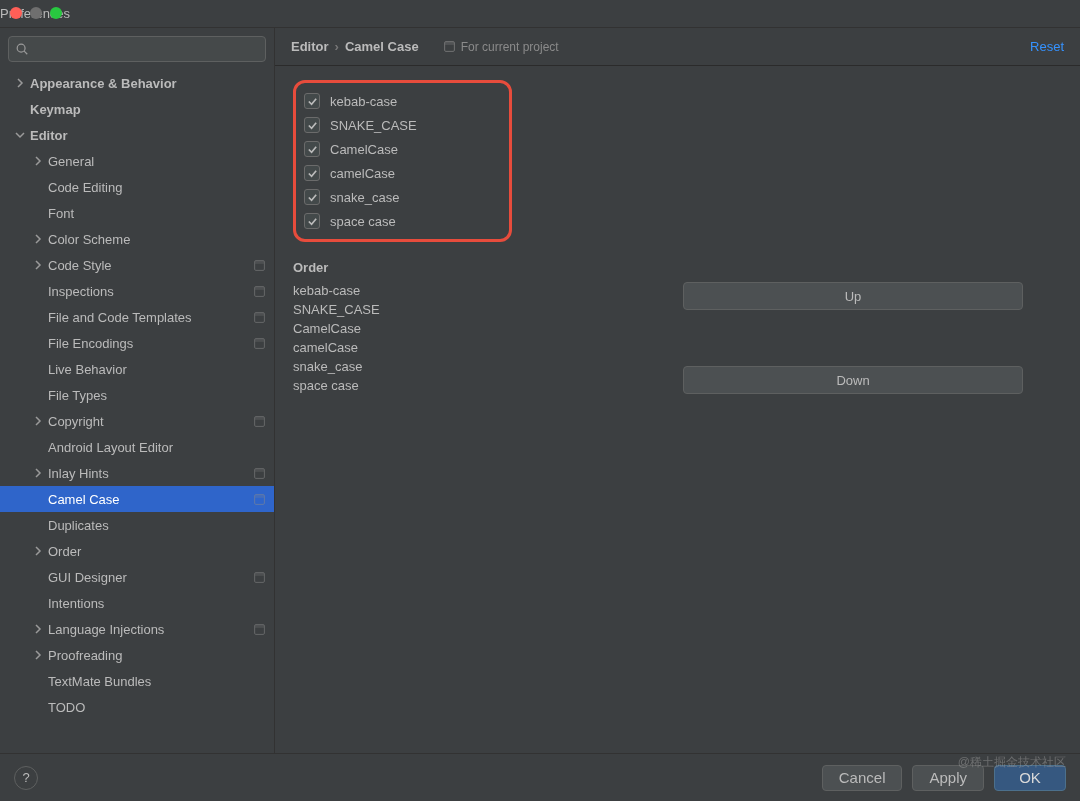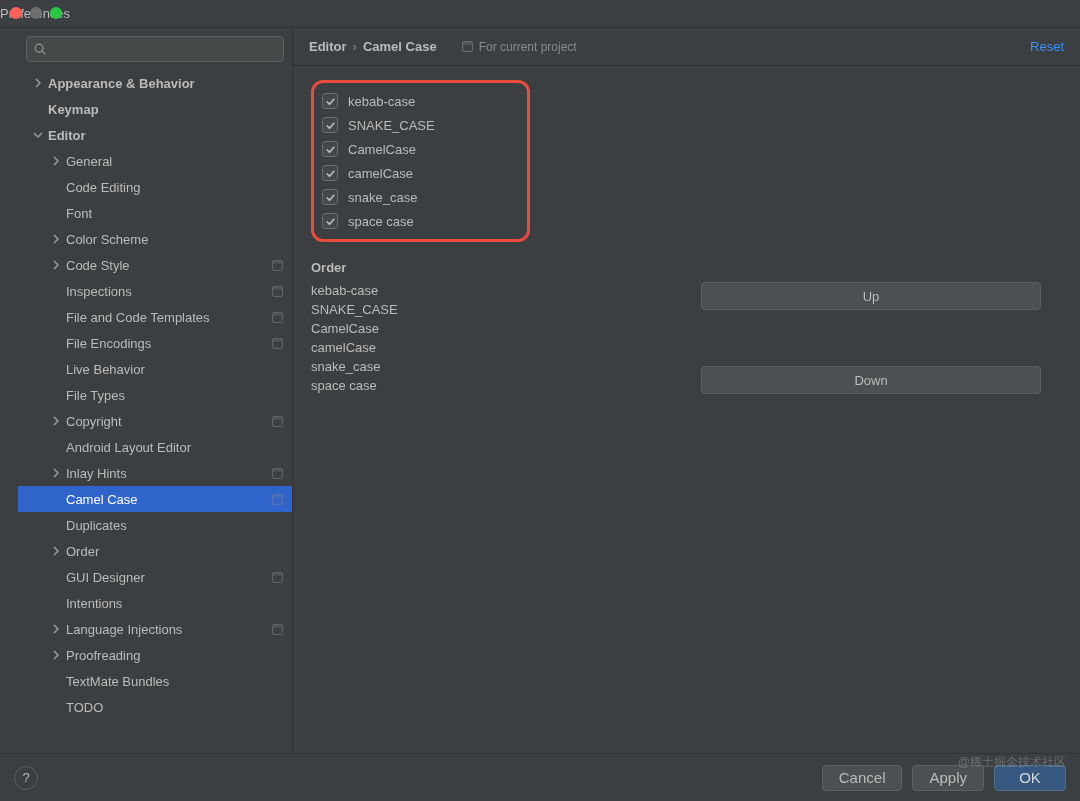--- a/index.html
+++ b/index.html
@@ -40,21 +40,21 @@
   .main {
     display: flex;
     height: calc(100% - 28px - 48px);
   }
 
   
   .sidebar {
     width: 275px;
     background: #3c3f41;
     border-right: 1px solid #323232;
-    display: flex; flex-direction: column; margin-left: 18px;
+    display: flex; flex-direction: column;
   }
   .search-wrap {
     padding: 8px 8px 6px 8px;
   }
   .search {
     width: 100%;
     height: 26px;
     background: #45494a;
     border: 1px solid #5e6060;
     border-radius: 4px;

